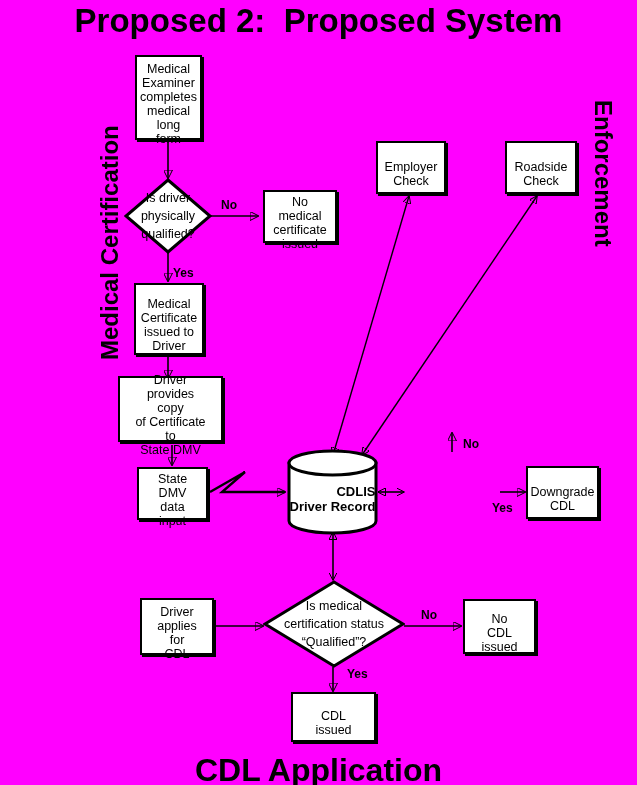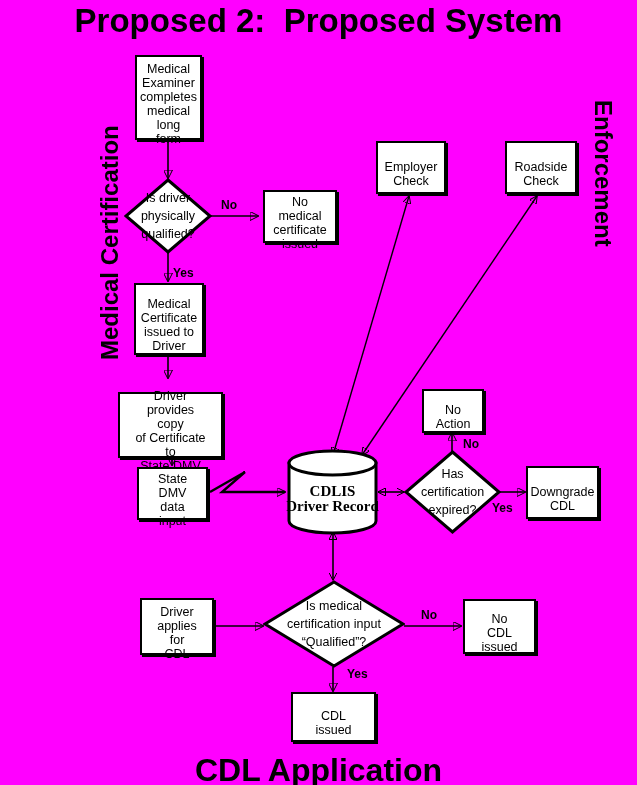--- a/index.html
+++ b/index.html
@@ -99,27 +99,26 @@
   .cyl {
     position: absolute;
     box-sizing: border-box;
   }
   .cyl .clabel {
     position: absolute;
     inset: 0;
     display: flex;
     align-items: center;
     justify-content: center;
-    text-align: center;
-    font-size: 15px;
+    text-align: right;
+    font-size: 13px;
     line-height: 15px;
     font-weight: bold;
     color: #000000;
     white-space: pre-line;
-    font-family: Liberation Serif, serif;
   }
 
   .edge-label {
     position: absolute;
     font-size: 12px;
     font-weight: bold;
     color: #000000;
     white-space: nowrap;
   }
 
@@ -212,21 +211,21 @@
 issued</span>
   </div>
 
   <div class="node" style="left:134px; top:283px; width:70px; height:72px;">
     <span class="txt">Medical
 Certificate
 issued to
 Driver</span>
   </div>
 
-  <div class="node" style="left:118px; top:392px; width:105px; height:66px;">
+  <div class="node" style="left:118px; top:376px; width:105px; height:66px;">
     <span class="txt">Driver provides
 copy
 of Certificate to
 State DMV</span>
   </div>
 
   <div class="node" style="left:137px; top:467px; width:71px; height:53px;">
     <span class="txt">State DMV
 data input</span>
   </div>
@@ -243,50 +242,39 @@
   <div class="node" style="left:376px; top:141px; width:70px; height:53px;">
     <span class="txt">Employer
 Check</span>
   </div>
 
   <div class="node" style="left:505px; top:141px; width:72px; height:53px;">
     <span class="txt">Roadside
 Check</span>
   </div>
 
-  <div class="node" style="left:422px; top:389px; width:62px; height:44px;">
-    <span class="txt">No Action</span>
-  </div>
-
-  <div class="diamond" style="left:404px; top:450px; width:97px; height:84px;">
-    <svg class="dshape" viewBox="0 0 97 84">
-      <polygon points="48.5,2 95,42 48.5,82 2,42" fill="#ffffff" stroke="#000000" stroke-width="3"></polygon>
-    </svg>
-    <span class="dlabel">Has
-certification
-expired?</span>
-  </div>
+
 
   <div class="node" style="left:526px; top:466px; width:73px; height:53px;">
     <span class="txt">Downgrade
 CDL</span>
   </div>
 
   <div class="node" style="left:140px; top:598px; width:74px; height:57px;">
     <span class="txt">Driver
 applies for
 CDL</span>
   </div>
 
   <div class="diamond" style="left:263px; top:580px; width:142px; height:88px;">
     <svg class="dshape" viewBox="0 0 142 88">
       <polygon points="71,2 140,44 71,86 2,44" fill="#ffffff" stroke="#000000" stroke-width="3"></polygon>
     </svg>
     <span class="dlabel">Is medical
-certification input
+certification status
 “Qualified”?</span>
   </div>
 
   <div class="node" style="left:463px; top:599px; width:73px; height:55px;align-items:center;">
     <span class="txt">No CDL
 issued</span>
   </div>
 
   <div class="node" style="left:291px; top:692px; width:85px; height:50px;">
     <span class="txt">CDL issued</span>

